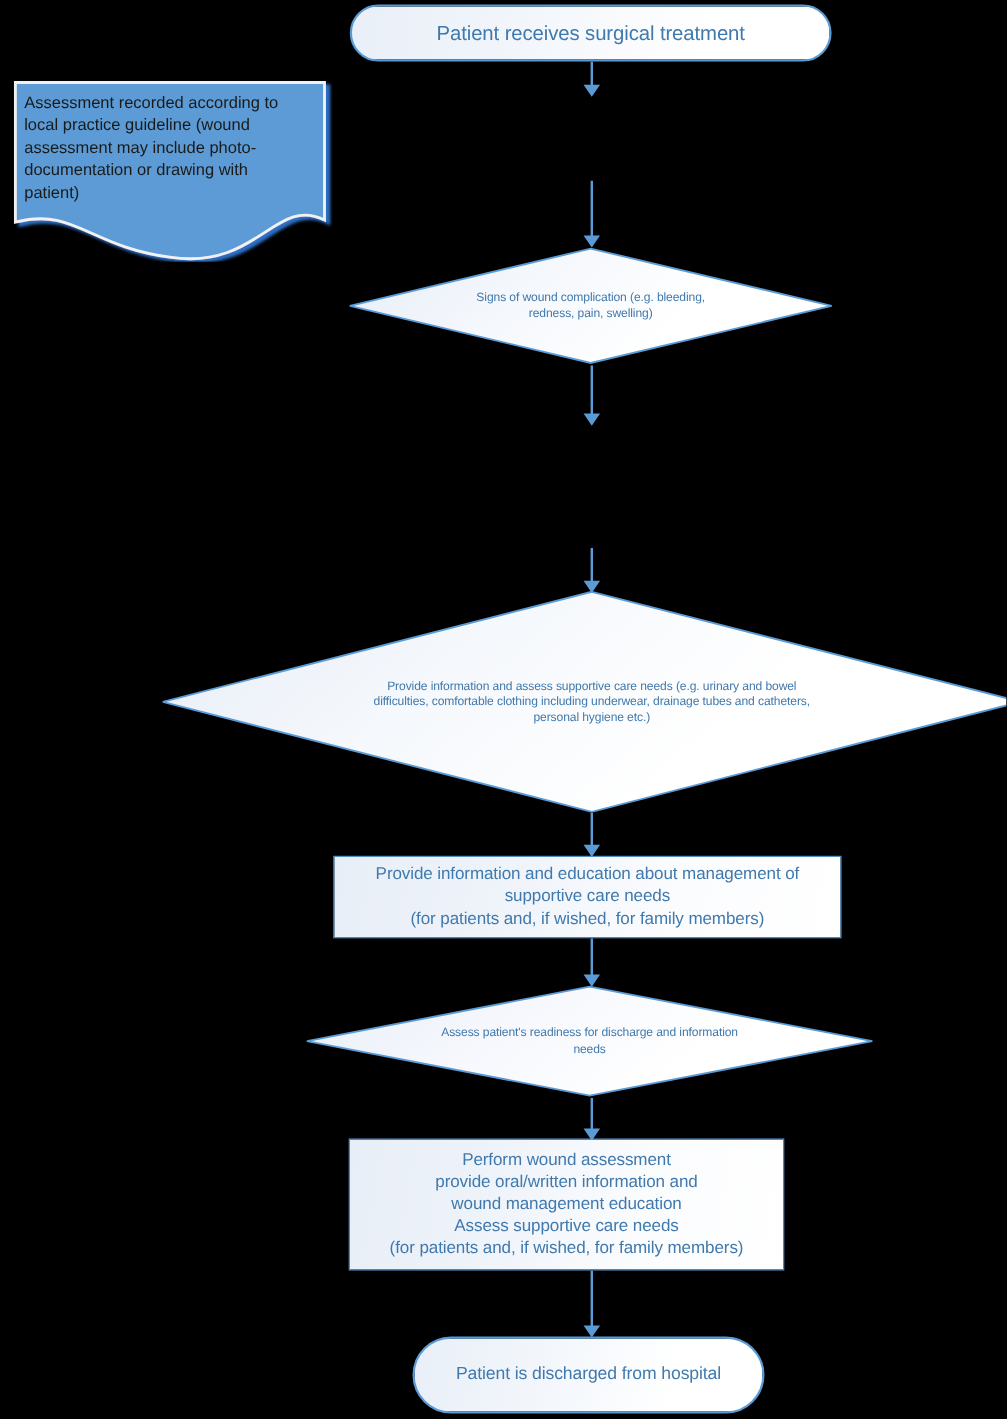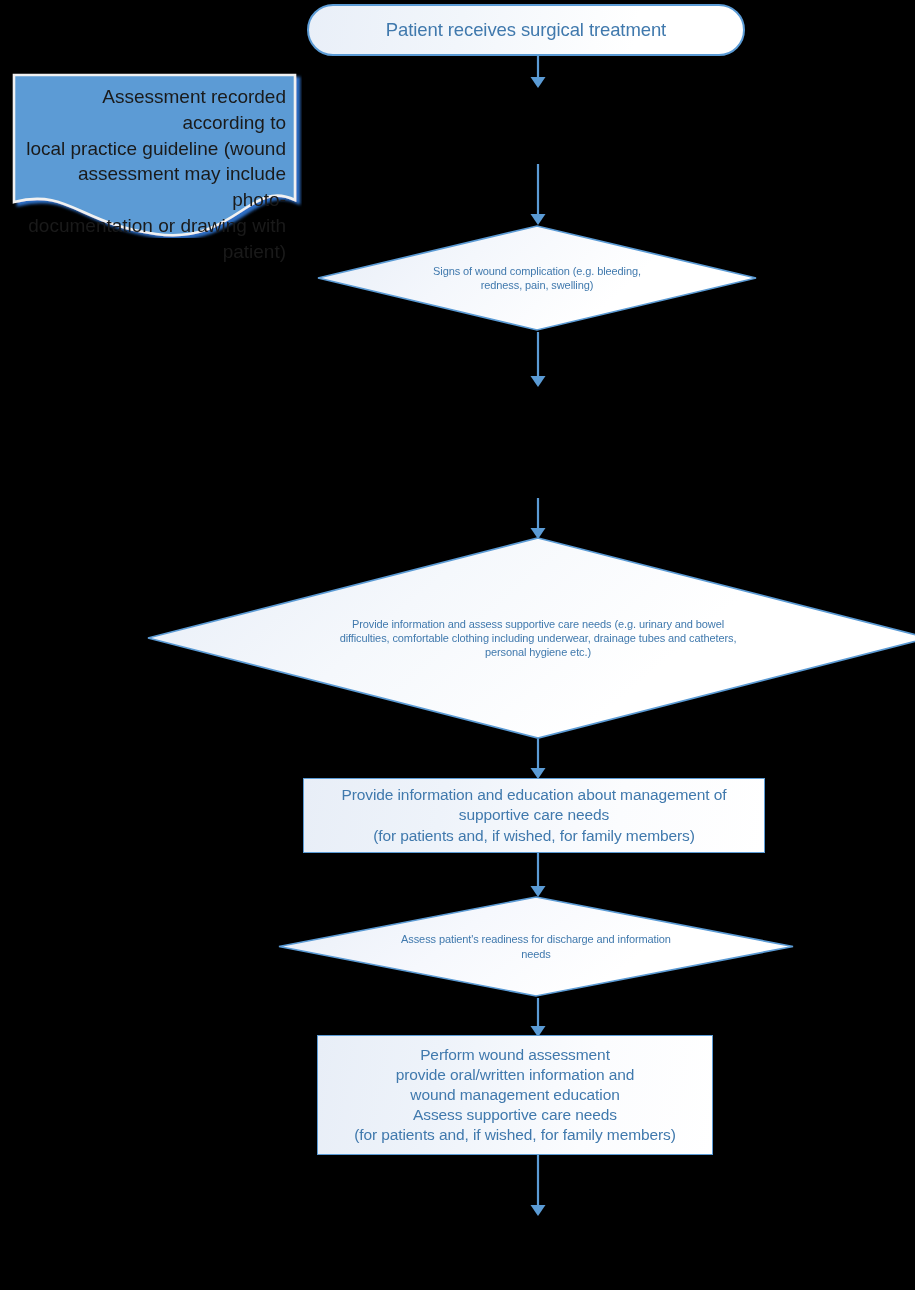--- a/index.html
+++ b/index.html
@@ -80,23 +80,23 @@
     width: 292px;
     height: 168px;
   }
   #callout svg { position: absolute; left: 0; top: 0; display: block; }
   #callout .callout-text {
     position: absolute;
     left: 12px;
     top: 14px;
     width: 264px;
     color: #1a1a1a;
-    font-size: 19px;
+    font-size: 15px;
     line-height: 1.36;
-    text-align: right;
+    text-align: left;
     white-space: pre-line;
   }
 
   
   .connector { position: absolute; }
   .connector svg { display: block; }
 
 </style>
 </head>
 <body>
@@ -112,21 +112,21 @@
       </defs>
       <path d="M4,5 L285,5 L285,130 C240,108 225,175 146,164 C70,154 58,118 4,132 Z" fill="#5b9bd5" stroke="#f1f1f1" stroke-width="2.6" filter="url(#calloutShadow)"></path>
     </svg>
     <div class="callout-text">Assessment recorded according to
 local practice guideline (wound
 assessment may include photo-
 documentation or drawing with
 patient)</div>
   </div>
 
-  <div class="terminator" style="left:307px; top:4px; width:438px; height:52px;">
+  <div class="terminator" style="left:318px; top:4px; width:438px; height:52px;">
     <div class="node-text">Patient receives surgical treatment</div>
   </div>
 
   <div class="connector" style="left:526px; top:56px;">
     <svg width="24" height="33" viewBox="0 0 24 33">
       <line x1="12" y1="0" x2="12" y2="22" stroke="#5b9bd5" stroke-width="2.2"></line>
       <polygon points="4.5,21 19.5,21 12,32" fill="#5b9bd5"></polygon>
     </svg>
   </div>
 
@@ -243,14 +243,17 @@
 (for patients and, if wished, for family members)</div>
   </div>
 
   <div class="connector" style="left:526px; top:1155px;">
     <svg width="24" height="62" viewBox="0 0 24 62">
       <line x1="12" y1="0" x2="12" y2="51" stroke="#5b9bd5" stroke-width="2.2"></line>
       <polygon points="4.5,50 19.5,50 12,61" fill="#5b9bd5"></polygon>
     </svg>
   </div>
 
+  <div class="terminator" style="left:375px; top:1215px; width:320px; height:70px;">
+    <div class="node-text" style="font-size:16px;">Patient is discharged from hospital</div>
+  </div>
 
 </div>
 
 </body></html>

